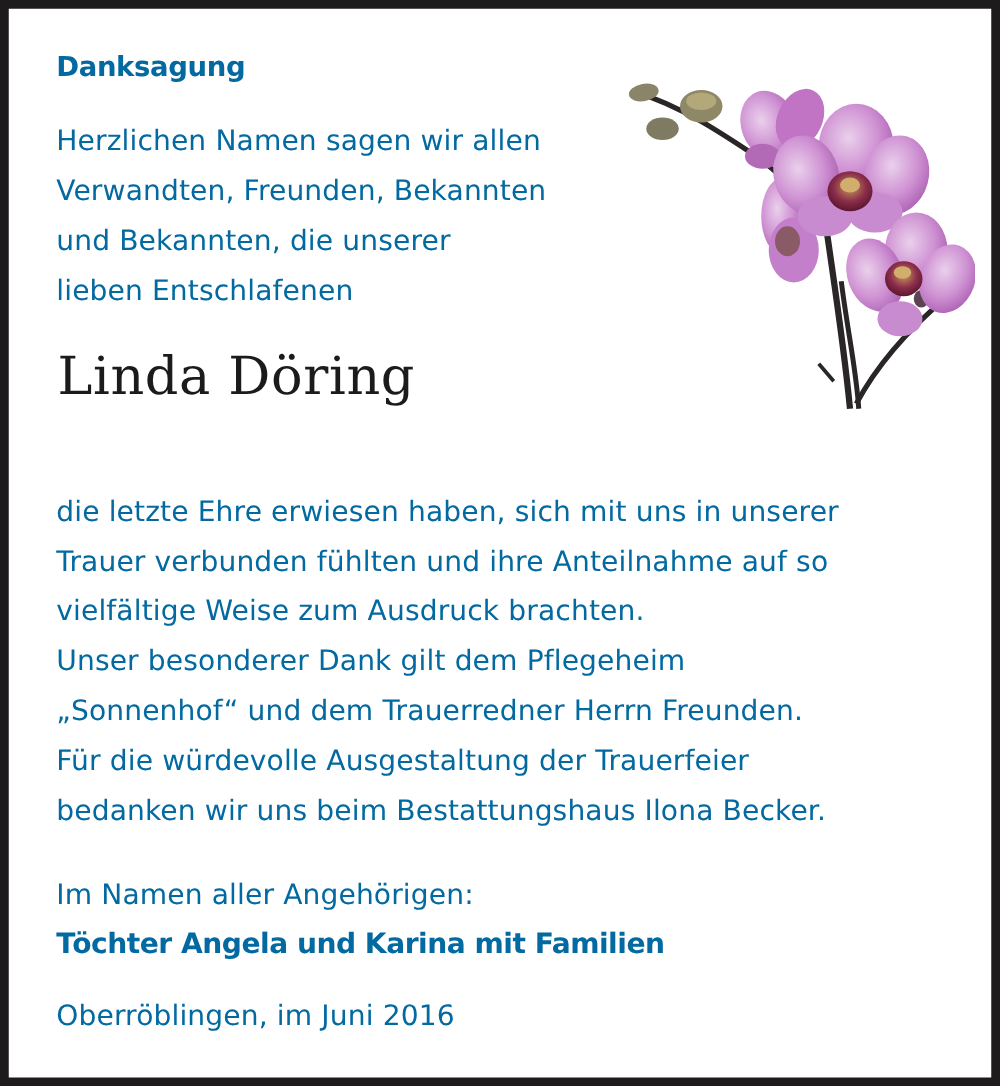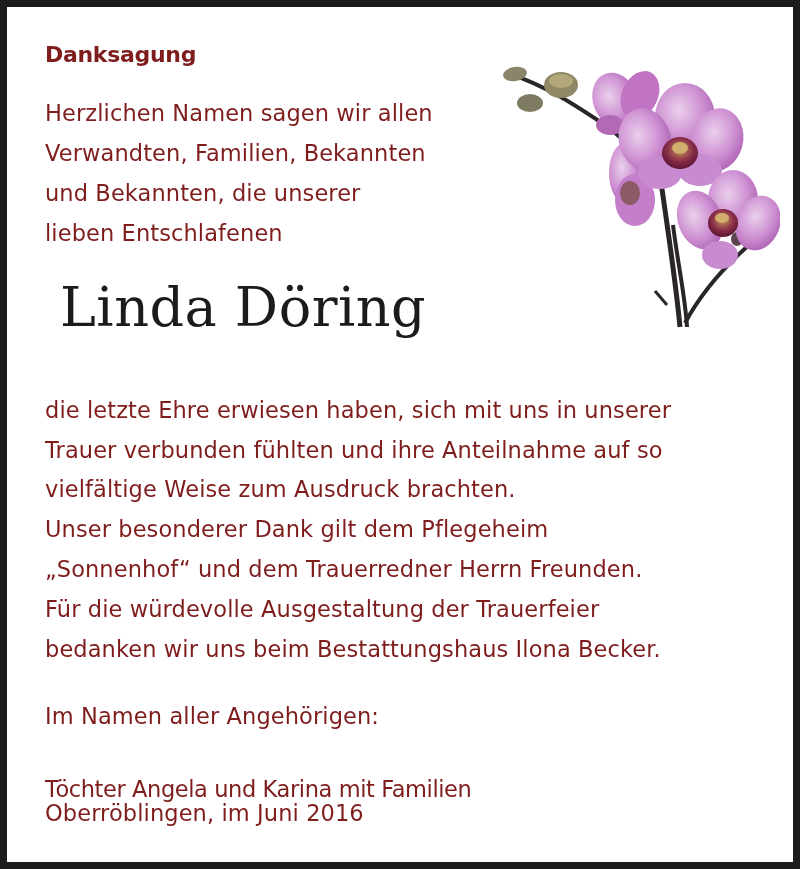--- a/index.html
+++ b/index.html
@@ -1,41 +1,41 @@
 <!DOCTYPE html>
 <html><head>
 <meta charset="utf-8">
 <style>
   html, body { margin: 0; padding: 0; background: #ffffff; }
   body { width: 800px; height: 869px; position: relative; overflow: hidden; }
   .frame {
     position: absolute; left: 0; top: 0; width: 800px; height: 869px;
     box-sizing: border-box; border: 7px solid #1e1b1c; background: #ffffff;
   }
-  .sans { font-family: "DejaVu Sans", "Liberation Sans", sans-serif; color: #7f1d1d; }
+  .sans { font-family: "DejaVu Sans", "Liberation Sans", sans-serif; color: #0369a1; }
   .line { position: absolute; left: 45px; white-space: nowrap; }
   .heading { font-weight: bold; font-size: 22px; top: 42px; letter-spacing: -0.3px; }
   .body { font-size: 22.5px; letter-spacing: 0.1px; }
   .name {
-    position: absolute; left: 60px; top: 276px; white-space: nowrap;
+    position: absolute; left: 46px; top: 276px; white-space: nowrap;
     font-family: "DejaVu Serif", "Liberation Serif", serif;
-    font-size: 54px; color: #1c1a1b; letter-spacing: 0.5px;
+    font-size: 42px; color: #1c1a1b; letter-spacing: 0.5px;
   }
-  .bold { font-weight: normal; letter-spacing: -0.4px; margin-top: 34px; }
+  .bold { font-weight: bold; letter-spacing: -0.4px; }
   .orchid { position: absolute; left: 495px; top: 55px; width: 285px; height: 290px; }
 </style>
 </head>
 <body>
 
 <div class="frame"></div>
 
 <div class="line sans heading">Danksagung</div>
 
 <div class="line sans body" style="top:100px">Herzlichen Namen sagen wir allen</div>
-<div class="line sans body" style="top:140px">Verwandten, Familien, Bekannten</div>
+<div class="line sans body" style="top:140px">Verwandten, Freunden, Bekannten</div>
 <div class="line sans body" style="top:180px">und Bekannten, die unserer</div>
 <div class="line sans body" style="top:220px">lieben Entschlafenen</div>
 
 <div class="name">Linda Döring</div>
 
 <div class="line sans body" style="top:397px">die letzte Ehre erwiesen haben, sich mit uns in unserer</div>
 <div class="line sans body" style="top:437px">Trauer verbunden fühlten und ihre Anteilnahme auf so</div>
 <div class="line sans body" style="top:476px">vielfältige Weise zum Ausdruck brachten.</div>
 <div class="line sans body" style="top:516px">Unser besonderer Dank gilt dem Pflegeheim</div>
 <div class="line sans body" style="top:556px">„Sonnenhof“ und dem Trauerredner Herrn Freunden.</div>

